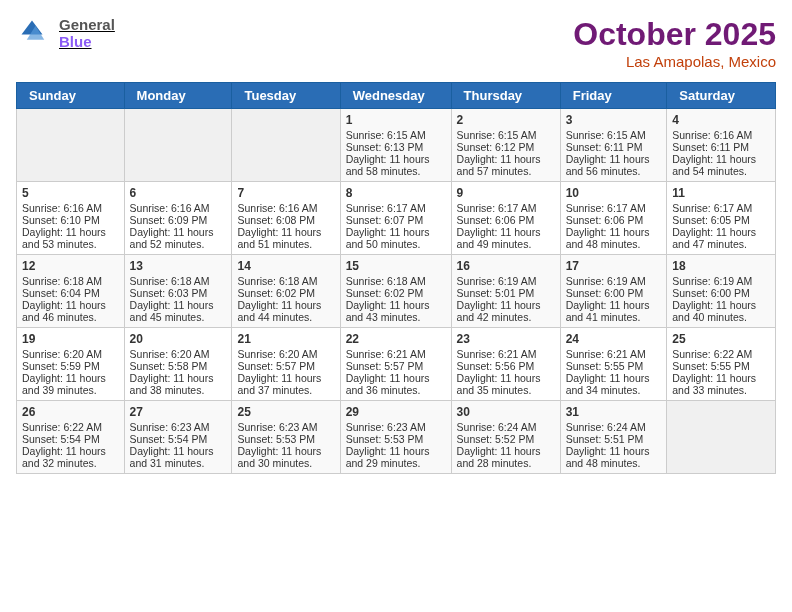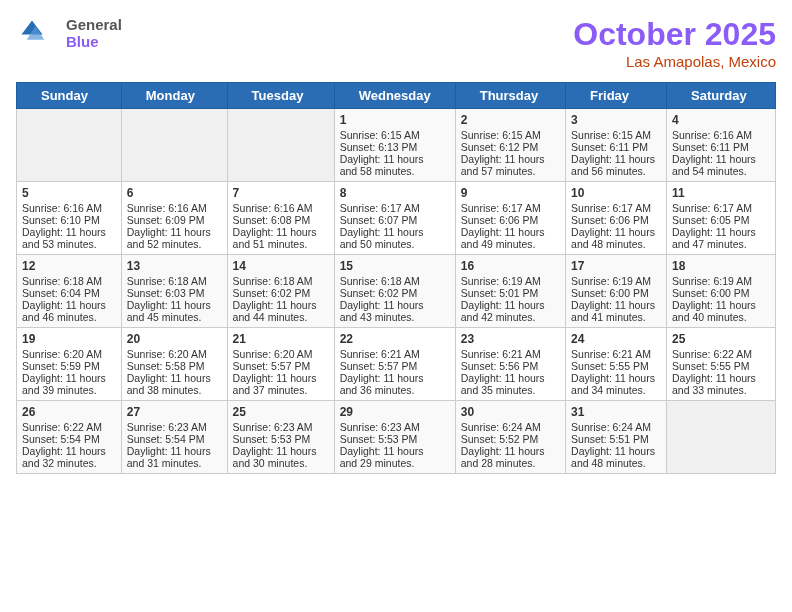--- a/index.html
+++ b/index.html
@@ -24,37 +24,37 @@
       width: 28px;
       height: 28px;
       margin-left: 2px;
     }
     .title-block {
       text-align: right;
     }
     .month-title {
       font-size: 32px;
       font-weight: bold;
-      color: #8b5cf6;
+      color: #701a75;
     }
     .location {
       font-size: 15px;
       color: #c2410c;
     }
     .calendar {
       width: 100%;
       border-collapse: collapse;
       border: 1px solid #ccc;
     }
     .calendar th {
       background-color: #2a6db5;
       color: #fff;
       font-size: 13px;
       font-weight: bold;
-      padding: 5px 24px;
+      padding: 5px 12px;
       text-align: left;
       border: 1px solid #1a5fa0;
     }
     .calendar td {
       border: 1px solid #ccc;
       vertical-align: top;
       padding: 4px 5px;
       font-size: 10.5px;
       color: #333;
       width: 113px;
@@ -81,21 +81,21 @@
 <body>
 
 <div class="header">
   <div class="logo">
     <div>
       <svg class="logo-icon" viewBox="0 0 32 32">
         <polygon points="16,4 28,20 4,20" fill="#2a6db5"></polygon>
         <polygon points="20,10 30,26 10,26" fill="#5599d8" opacity="0.7"></polygon>
       </svg>
     </div>
-    <div style="margin-left:20px;">
+    <div style="margin-left:13px;text-decoration:underline;">
       <div style="font-size:15px;font-weight:bold;color:#555;">General</div>
       <div style="font-size:15px;font-weight:bold;color:#8b5cf6;">Blue</div>
     </div>
   </div>
   <div class="title-block">
     <div class="month-title">October 2025</div>
     <div class="location">Las Amapolas, Mexico</div>
   </div>
 </div>
 

